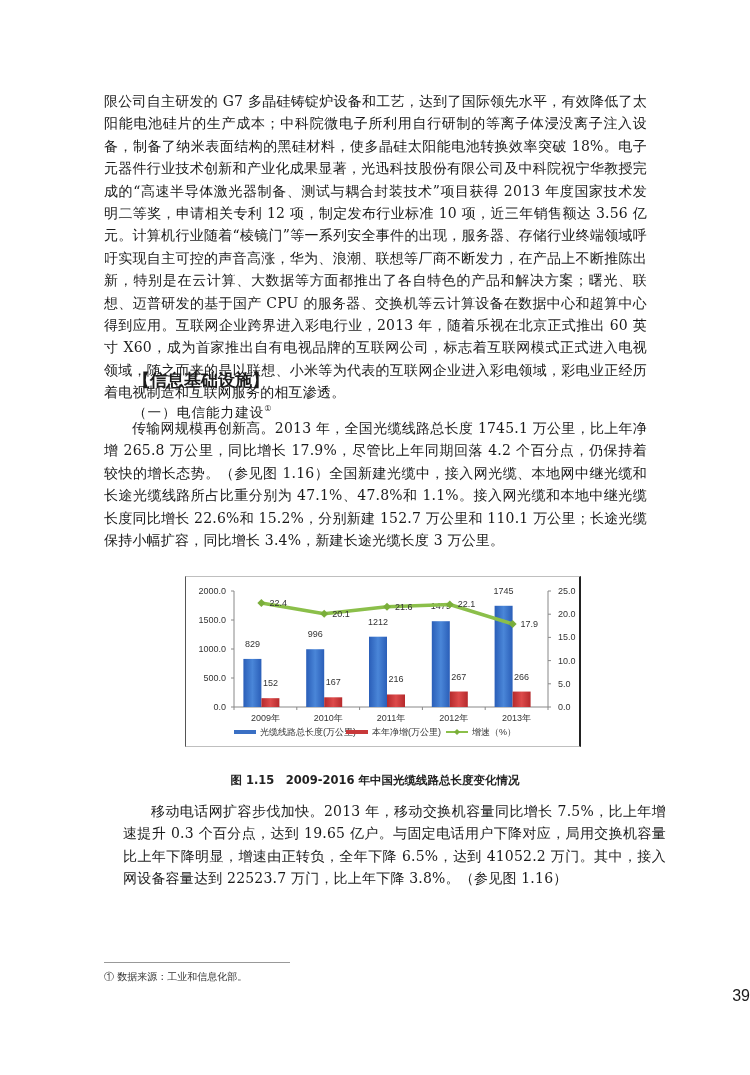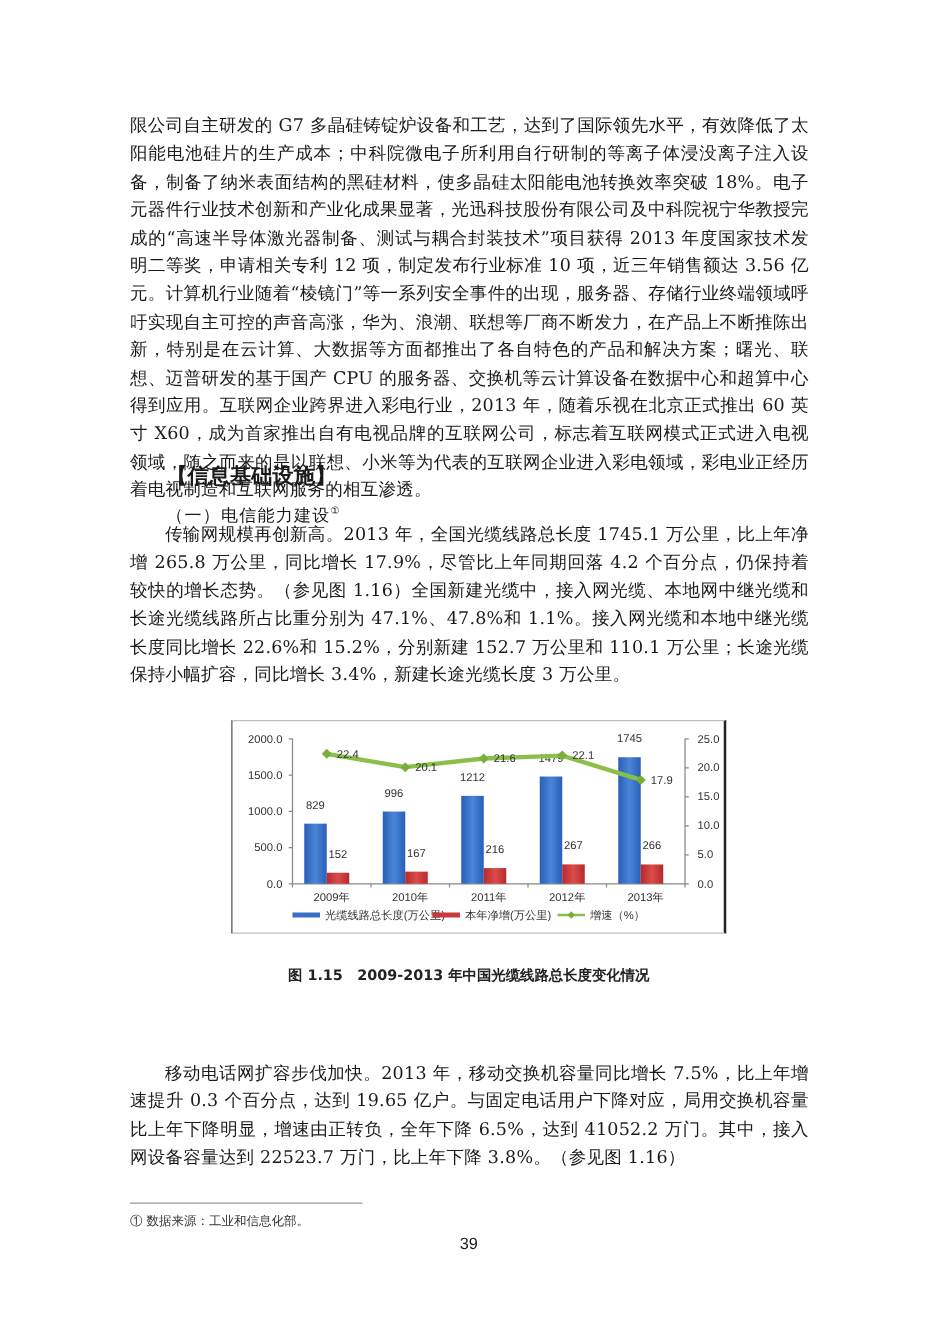--- a/index.html
+++ b/index.html
@@ -6,29 +6,29 @@
   body { width: 750px; height: 1075px; position: relative; overflow: hidden;
          font-family: "DejaVu Serif", "Liberation Serif", serif; color: #1a1a1a; }
   .para { position: absolute; left: 104px; width: 543px; font-size: 14px; line-height: 22.4px;
           text-align: justify; letter-spacing: 0.2px; }
   .p1 { top: 90px; }
   .heading { position: absolute; left: 133px; top: 369px; font-size: 17px; font-weight: bold;
              font-family: "DejaVu Sans", "Liberation Sans", sans-serif; }
   .subheading { position: absolute; left: 133px; top: 404px; font-size: 13.6px; letter-spacing: 1px; }
   .subheading sup { font-size: 8px; }
   .p2 { top: 417px; text-indent: 28px; }
-  .p3 { top: 848px; text-indent: 28px; }
+  .p3 { top: 800px; text-indent: 28px; margin-left: 19px; }
   .chart-wrap { position: absolute; left: 185px; top: 576px; width: 393px; height: 169px;
                 border: 1px solid #bfbfbf; border-right: 2px solid #222; border-left: 1px solid #555; background: #fff; }
   .chart-wrap svg { position: absolute; left: 0; top: 0; }
   .caption { position: absolute; left: 0; width: 750px; top: 773px; text-align: center; font-size: 11.5px;
              font-family: "DejaVu Sans", "Liberation Sans", sans-serif; font-weight: bold; color: #222; }
   .footnote-rule { position: absolute; left: 104px; top: 962px; width: 186px; height: 1px; background: #999; }
   .footnote { position: absolute; left: 104px; top: 970px; font-size: 10px; color: #333; }
-  .page-num { position: absolute; left: 0; width: 750px; top: 987px; text-align: center; font-size: 13px;
+  .page-num { position: absolute; left: 0; width: 750px; top: 987px; text-align: right; font-size: 16px;
               font-family: "Liberation Sans", sans-serif; }
 </style>
 </head>
 <body>
 
 <div class="para p1">限公司自主研发的 G7 多晶硅铸锭炉设备和工艺，达到了国际领先水平，有效降低了太阳能电池硅片的生产成本；中科院微电子所利用自行研制的等离子体浸没离子注入设备，制备了纳米表面结构的黑硅材料，使多晶硅太阳能电池转换效率突破 18%。电子元器件行业技术创新和产业化成果显著，光迅科技股份有限公司及中科院祝宁华教授完成的“高速半导体激光器制备、测试与耦合封装技术”项目获得 2013 年度国家技术发明二等奖，申请相关专利 12 项，制定发布行业标准 10 项，近三年销售额达 3.56 亿元。计算机行业随着“棱镜门”等一系列安全事件的出现，服务器、存储行业终端领域呼吁实现自主可控的声音高涨，华为、浪潮、联想等厂商不断发力，在产品上不断推陈出新，特别是在云计算、大数据等方面都推出了各自特色的产品和解决方案；曙光、联想、迈普研发的基于国产 CPU 的服务器、交换机等云计算设备在数据中心和超算中心得到应用。互联网企业跨界进入彩电行业，2013 年，随着乐视在北京正式推出 60 英寸 X60，成为首家推出自有电视品牌的互联网公司，标志着互联网模式正式进入电视领域，随之而来的是以联想、小米等为代表的互联网企业进入彩电领域，彩电业正经历着电视制造和互联网服务的相互渗透。</div>
 
 <div class="heading">【信息基础设施】</div>
 
 <div class="subheading"><span>（一）电信能力建设</span><sup>①</sup></div>
@@ -119,19 +119,19 @@
       <rect x="48" y="153" width="22" height="4" fill="#3a6fc4"></rect>
       <text x="74" y="158" font-size="9" fill="#333" font-family="&quot;Liberation Sans&quot;, sans-serif">光缆线路总长度(万公里)</text>
       <rect x="160" y="153" width="22" height="4" fill="#c8393a"></rect>
       <text x="186" y="158" font-size="9" fill="#333" font-family="&quot;Liberation Sans&quot;, sans-serif">本年净增(万公里)</text>
       <line x1="260" y1="155" x2="282" y2="155" stroke="#8bbf4a" stroke-width="2"></line>
       <path d="M271,152 L274,155 L271,158 L268,155 Z" fill="#7aae3a"></path>
       <text x="286" y="158" font-size="9" fill="#333" font-family="&quot;Liberation Sans&quot;, sans-serif">增速（%）</text>
     </svg>
 </div>
 
-<div class="caption">图 1.15　2009-2013 年中国光缆线路总长度变化情况</div>
+<div class="caption">图 1.15　2009-2016 年中国光缆线路总长度变化情况</div>
 
 <div class="para p3">移动电话网扩容步伐加快。2013 年，移动交换机容量同比增长 7.5%，比上年增速提升 0.3 个百分点，达到 19.65 亿户。与固定电话用户下降对应，局用交换机容量比上年下降明显，增速由正转负，全年下降 6.5%，达到 41052.2 万门。其中，接入网设备容量达到 22523.7 万门，比上年下降 3.8%。（参见图 1.16）</div>
 
 <div class="footnote-rule"></div>
 <div class="footnote">① 数据来源：工业和信息化部。</div>
 <div class="page-num">39</div>
 
 </body></html>

